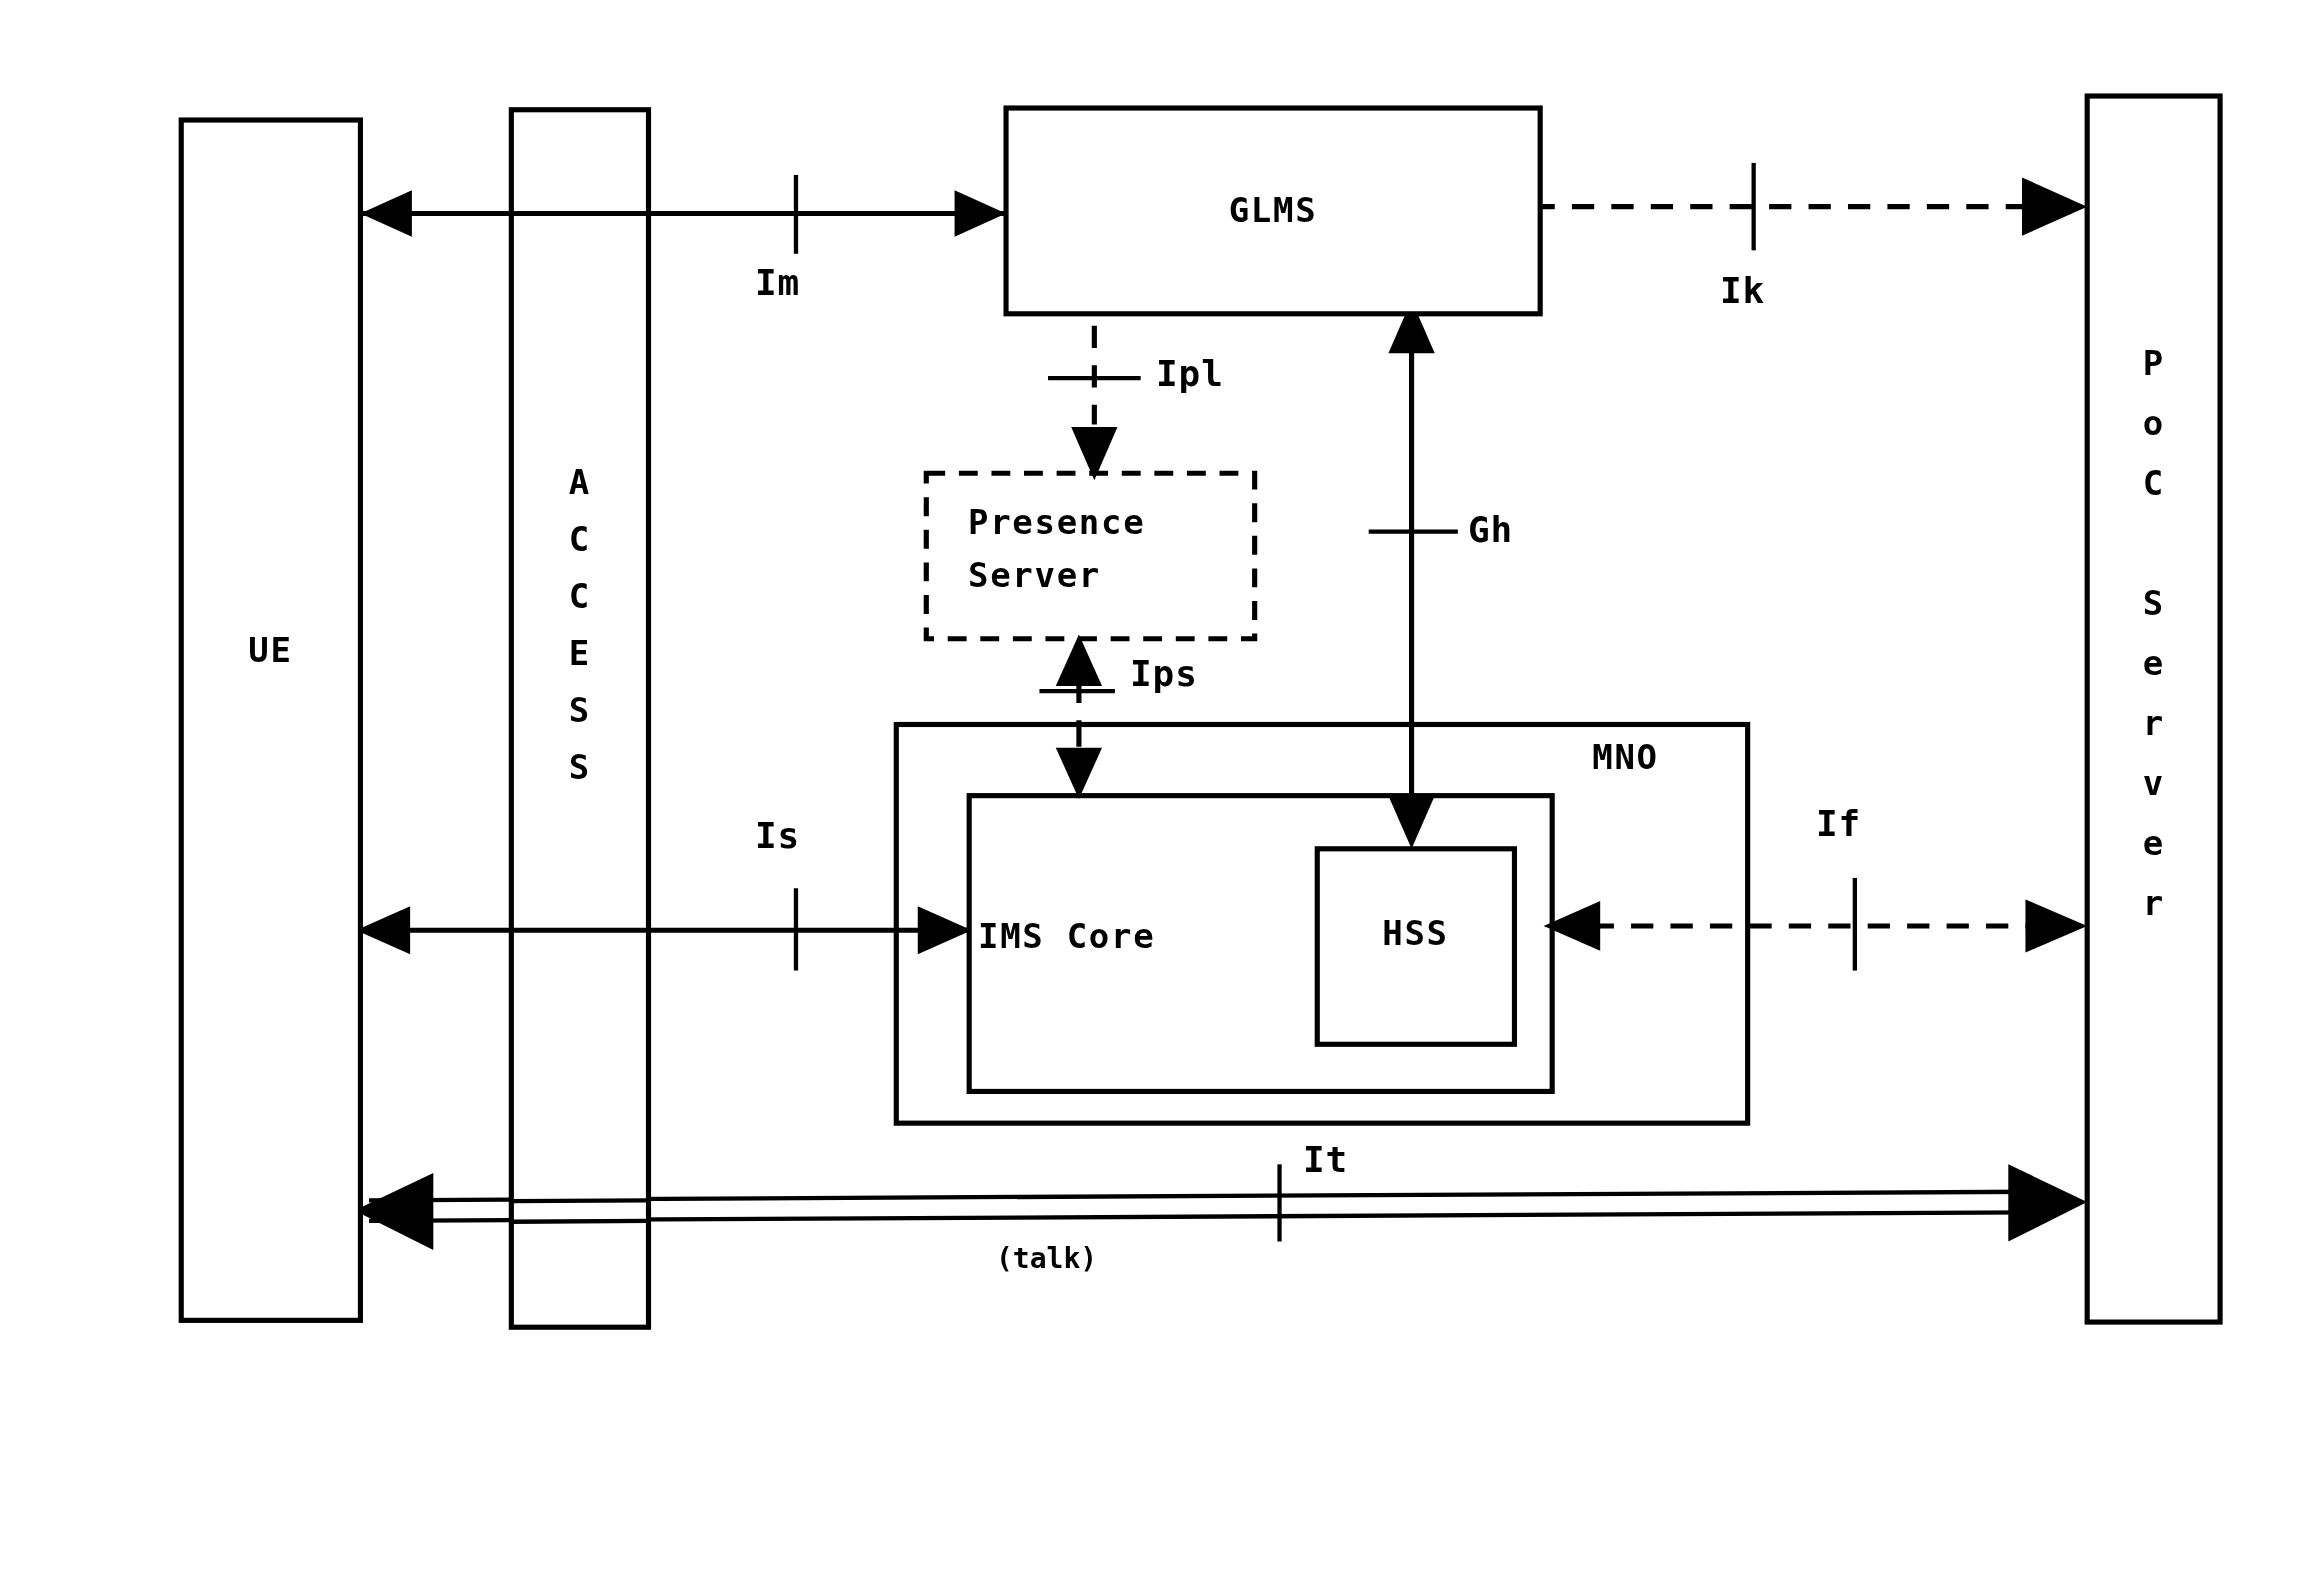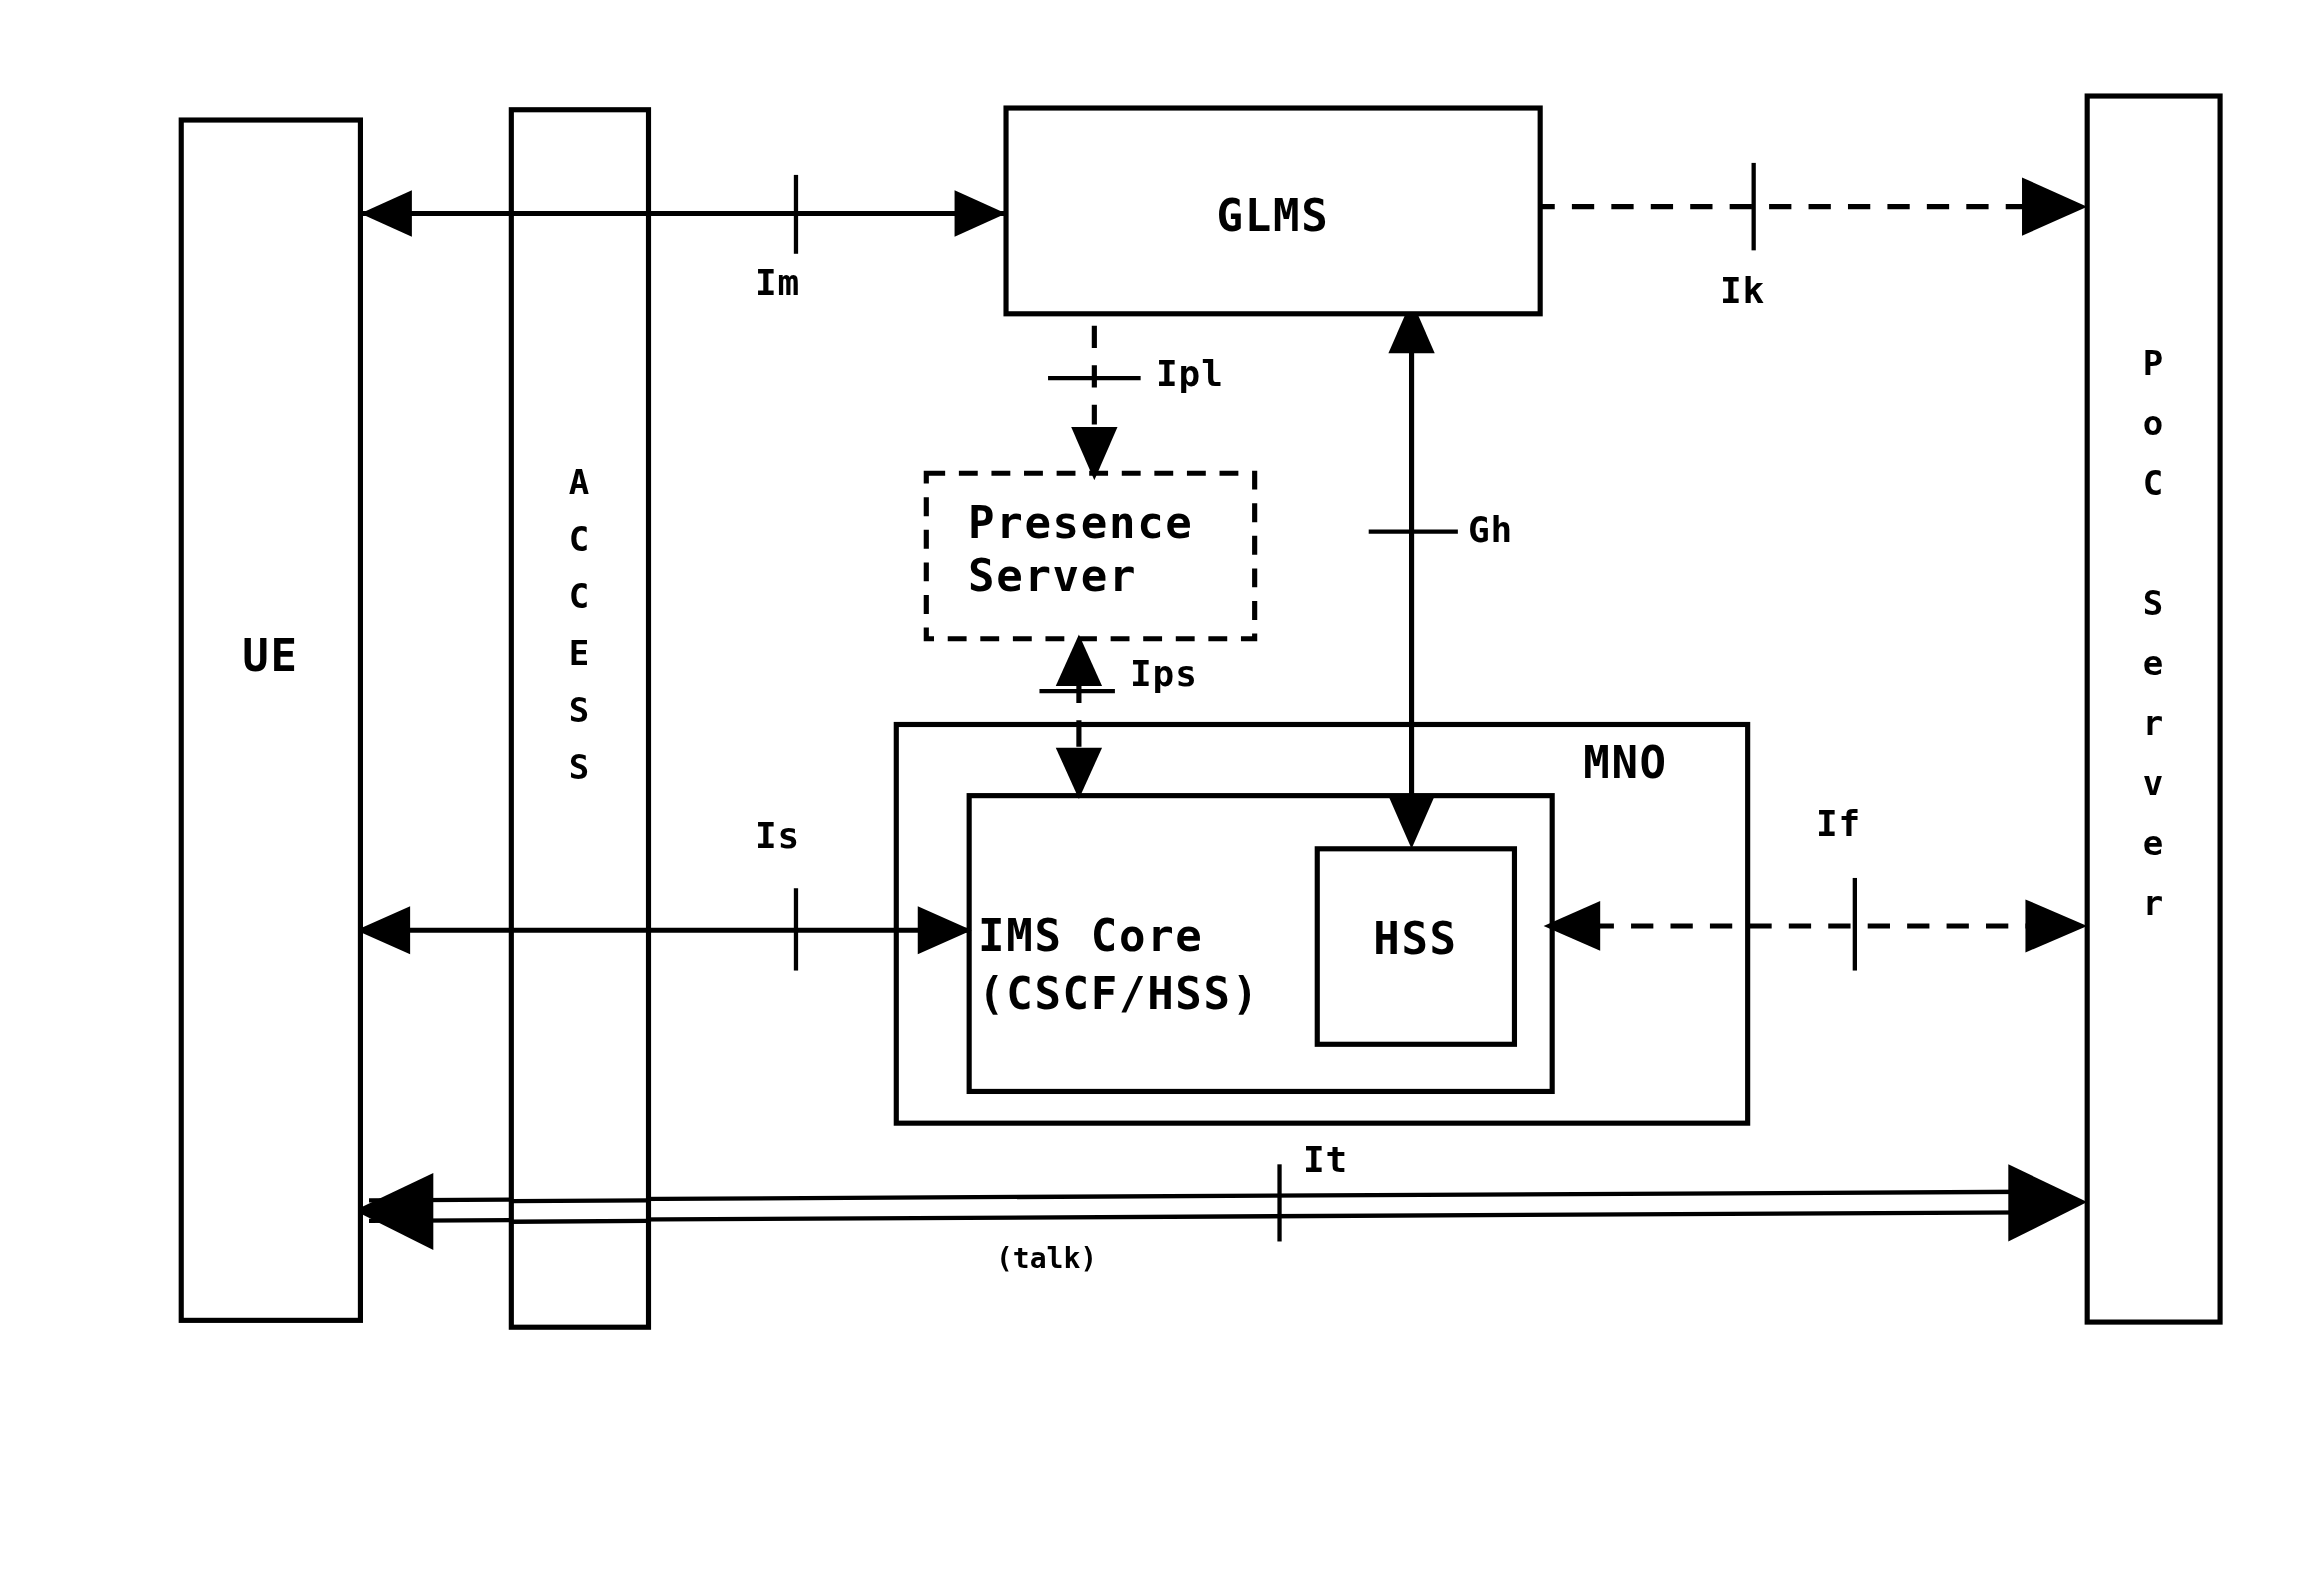--- a/index.html
+++ b/index.html
@@ -23,21 +23,21 @@
     height: 1575px;
     display: block;
   }
   .box-fill   { fill: #ffffff; stroke: #000000; }
   .lbl {
     fill: #000000;
     font-family: "DejaVu Sans Mono", "Liberation Mono", monospace;
     font-weight: bold;
     text-align: center;
   }
-  .lbl-node   { font-size: 44px; letter-spacing: 1.7px; }
+  .lbl-node   { font-size: 34px; letter-spacing: 1.7px; }
   .lbl-iface  { font-size: 36px; letter-spacing: 0.9px; }
   .lbl-vert   { font-size: 34px; letter-spacing: 0.9px; }
   .lbl-small  { font-size: 28px; }
   .ln         { stroke: #000000; fill: none; }
   .ln-solid   { stroke-width: 6; }
   .ln-dash    { stroke-width: 6; stroke-dasharray: 26 20; }
   .ln-tick    { stroke-width: 5; }
   .ln-box     { stroke-width: 6; }
   .ln-boxdash { stroke-width: 6; stroke-dasharray: 22 16; }
   .ln-thin    { stroke-width: 5; }
@@ -171,21 +171,20 @@
 
   <div style="position:absolute; left:968px; top:496px; width:328px; text-align:left; line-height:53px;" class="lbl lbl-node">
     <div>Presence</div>
     <div>Server</div>
   </div>
 
   <div style="position:absolute; left:1540px; top:737px; width:171px; text-align:center;" class="lbl lbl-node">MNO</div>
 
   <div style="position:absolute; left:978px; top:907px; width:343px; text-align:left; line-height:58px;" class="lbl lbl-node">
     <div>IMS Core</div>
-    <div>(CSCF/HSS)</div>
   </div>
 
   <div style="position:absolute; left:1317px; top:913px; width:197px; text-align:center;" class="lbl lbl-node">HSS</div>
 
   <div style="position:absolute; left:2087px; top:333px; width:133px; text-align:center; line-height:60px;" class="lbl lbl-vert">
     <div>P</div>
     <div>o</div>
     <div>C</div>
     <div>&nbsp;</div>
     <div>S</div>

